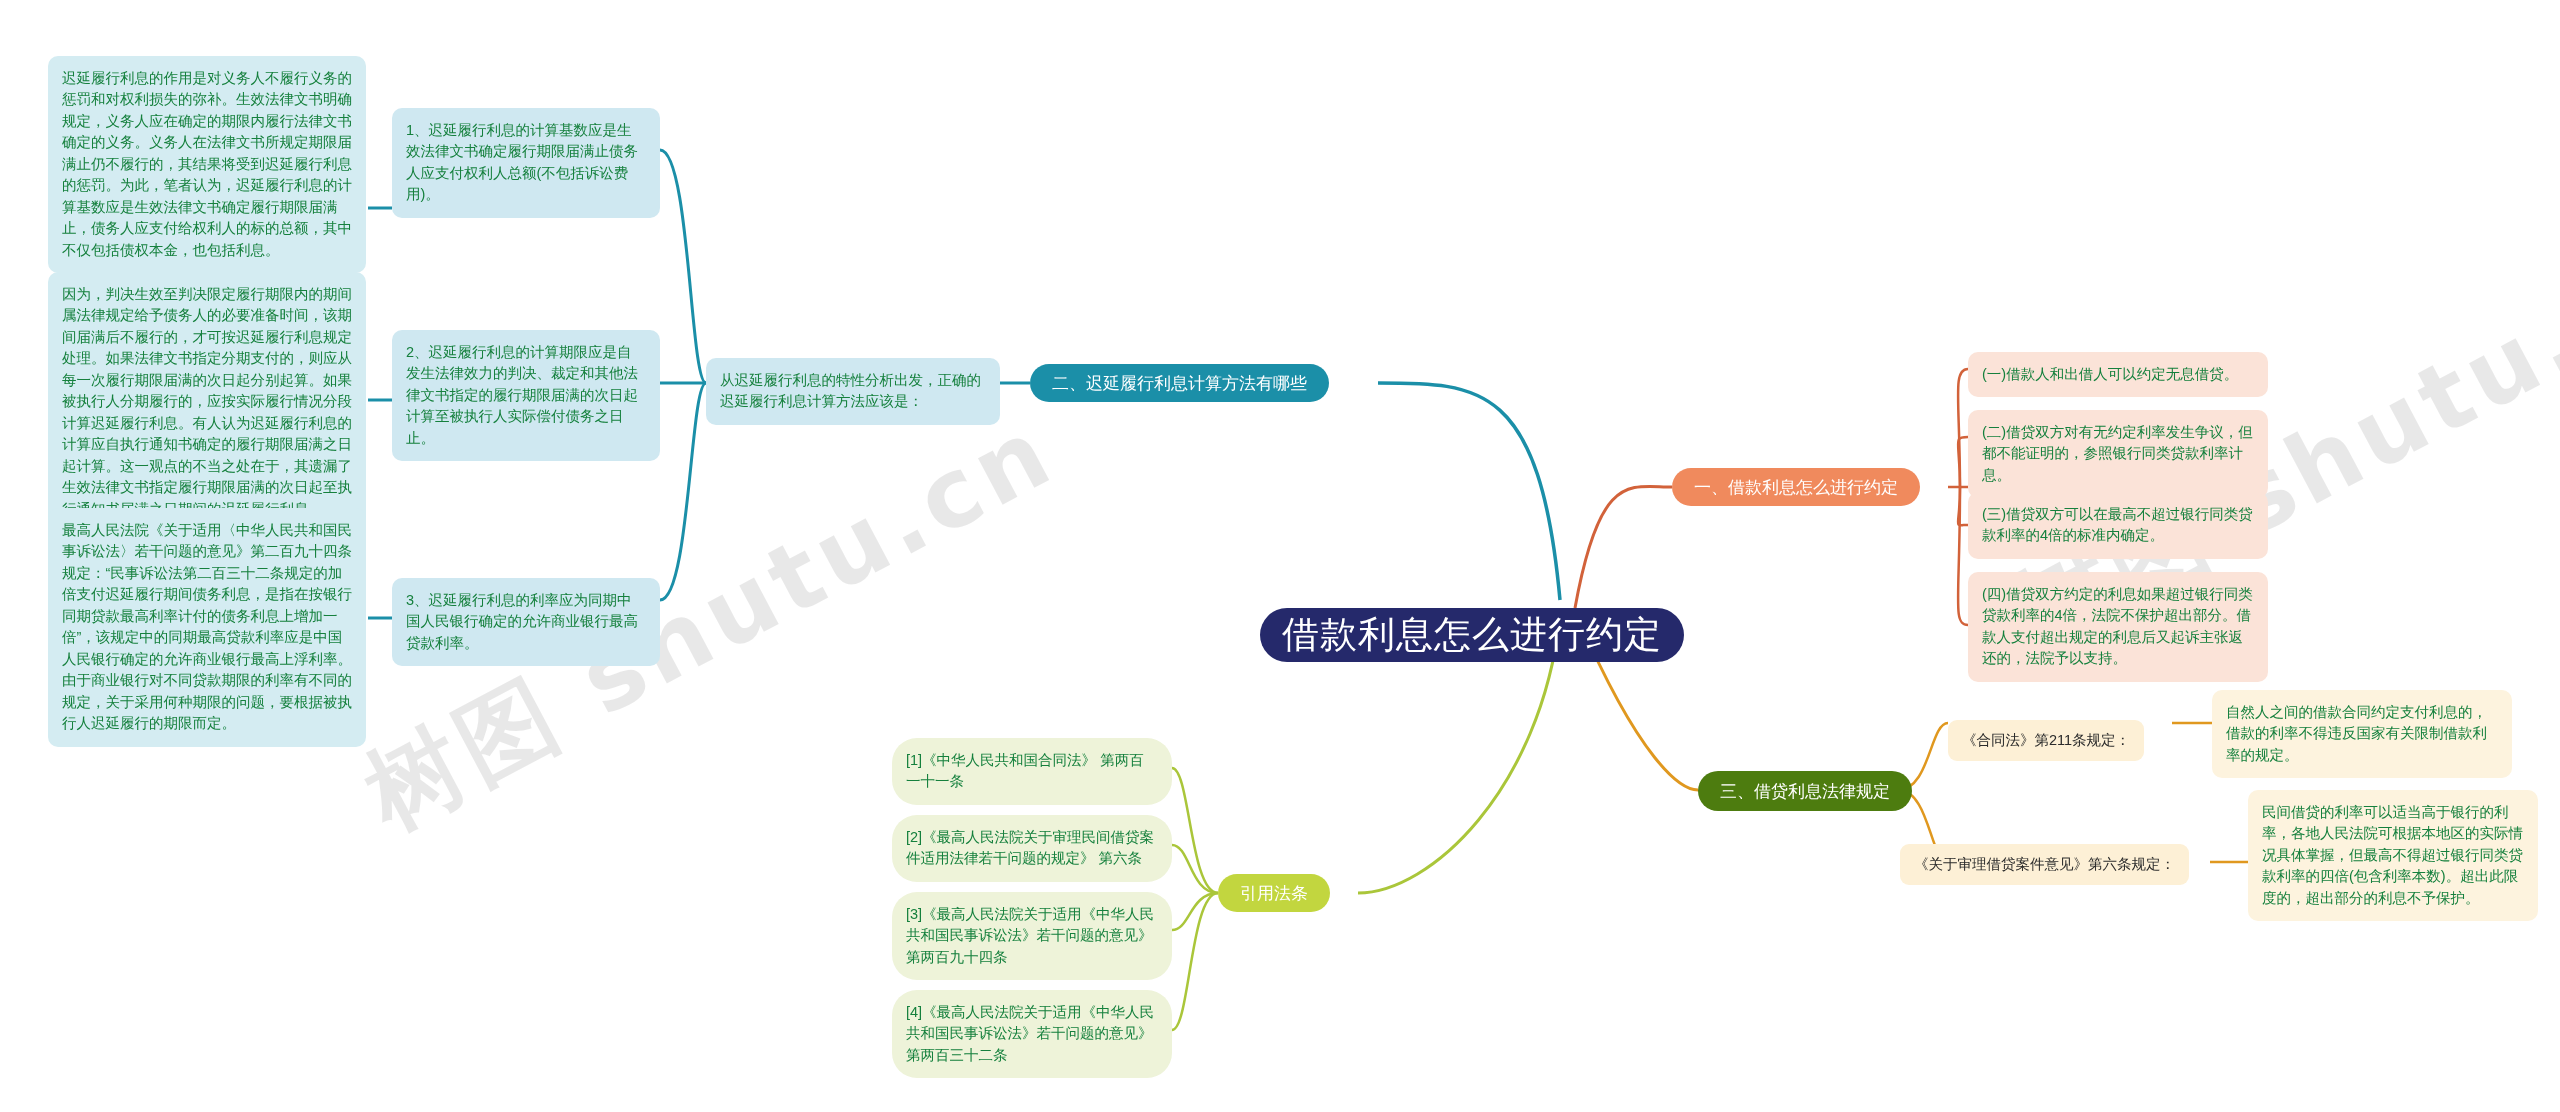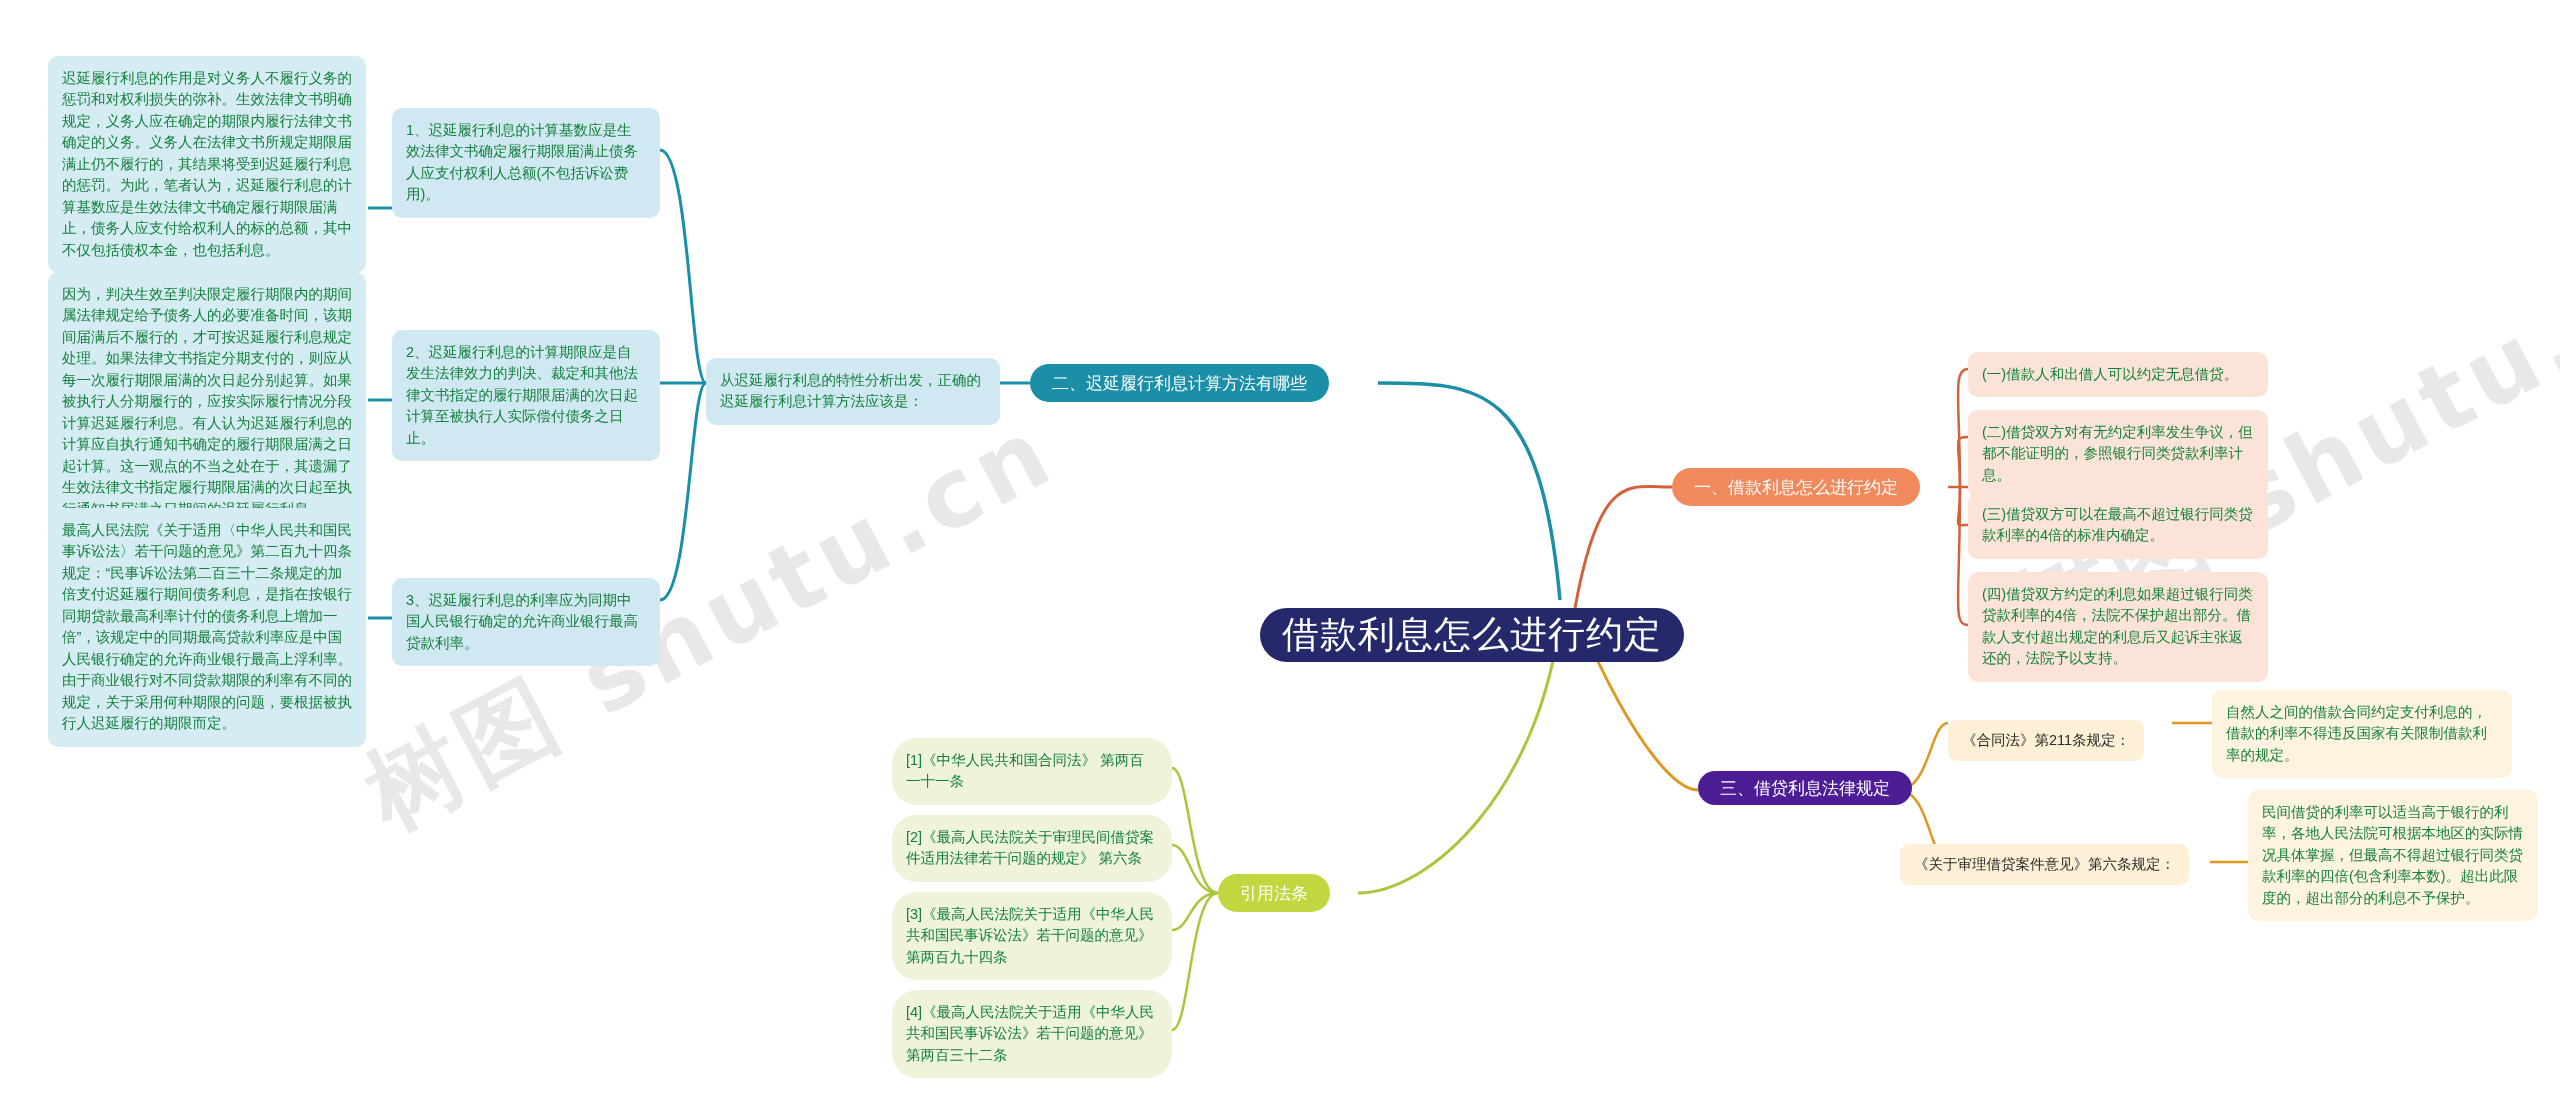--- a/index.html
+++ b/index.html
@@ -53,21 +53,21 @@
   }
   .pill.root {
     background:#25296b; color:#fff;
     font-size: 37px; height: 54px;
     border-radius: 27px;
     letter-spacing: 1px;
     font-weight: 500;
   }
   .pill.teal   { background:#1b8fa8; color:#ffffff; font-size:17px; height:38px; font-weight:500;}
   .pill.orange { background:#f08a5d; color:#ffffff; font-size:17px; height:38px; font-weight:500;}
-  .pill.amber  { background:#4c1d95; color:#ffffff; font-size:17px; height:34px; font-weight:500;}
+  .pill.amber  { background:#4d7c0f; color:#ffffff; font-size:17px; height:40px; font-weight:500;}
   .pill.green  { background:#c2d63f; color:#ffffff; font-size:17px; height:38px; font-weight:500;}
 
   .subpill {
     position:absolute;
     border-radius: 9px;
     background:#fdf0d6;
     color:#2b2b2b;
     font-size: 14.5px;
     padding: 11px 14px;
     white-space: nowrap;

